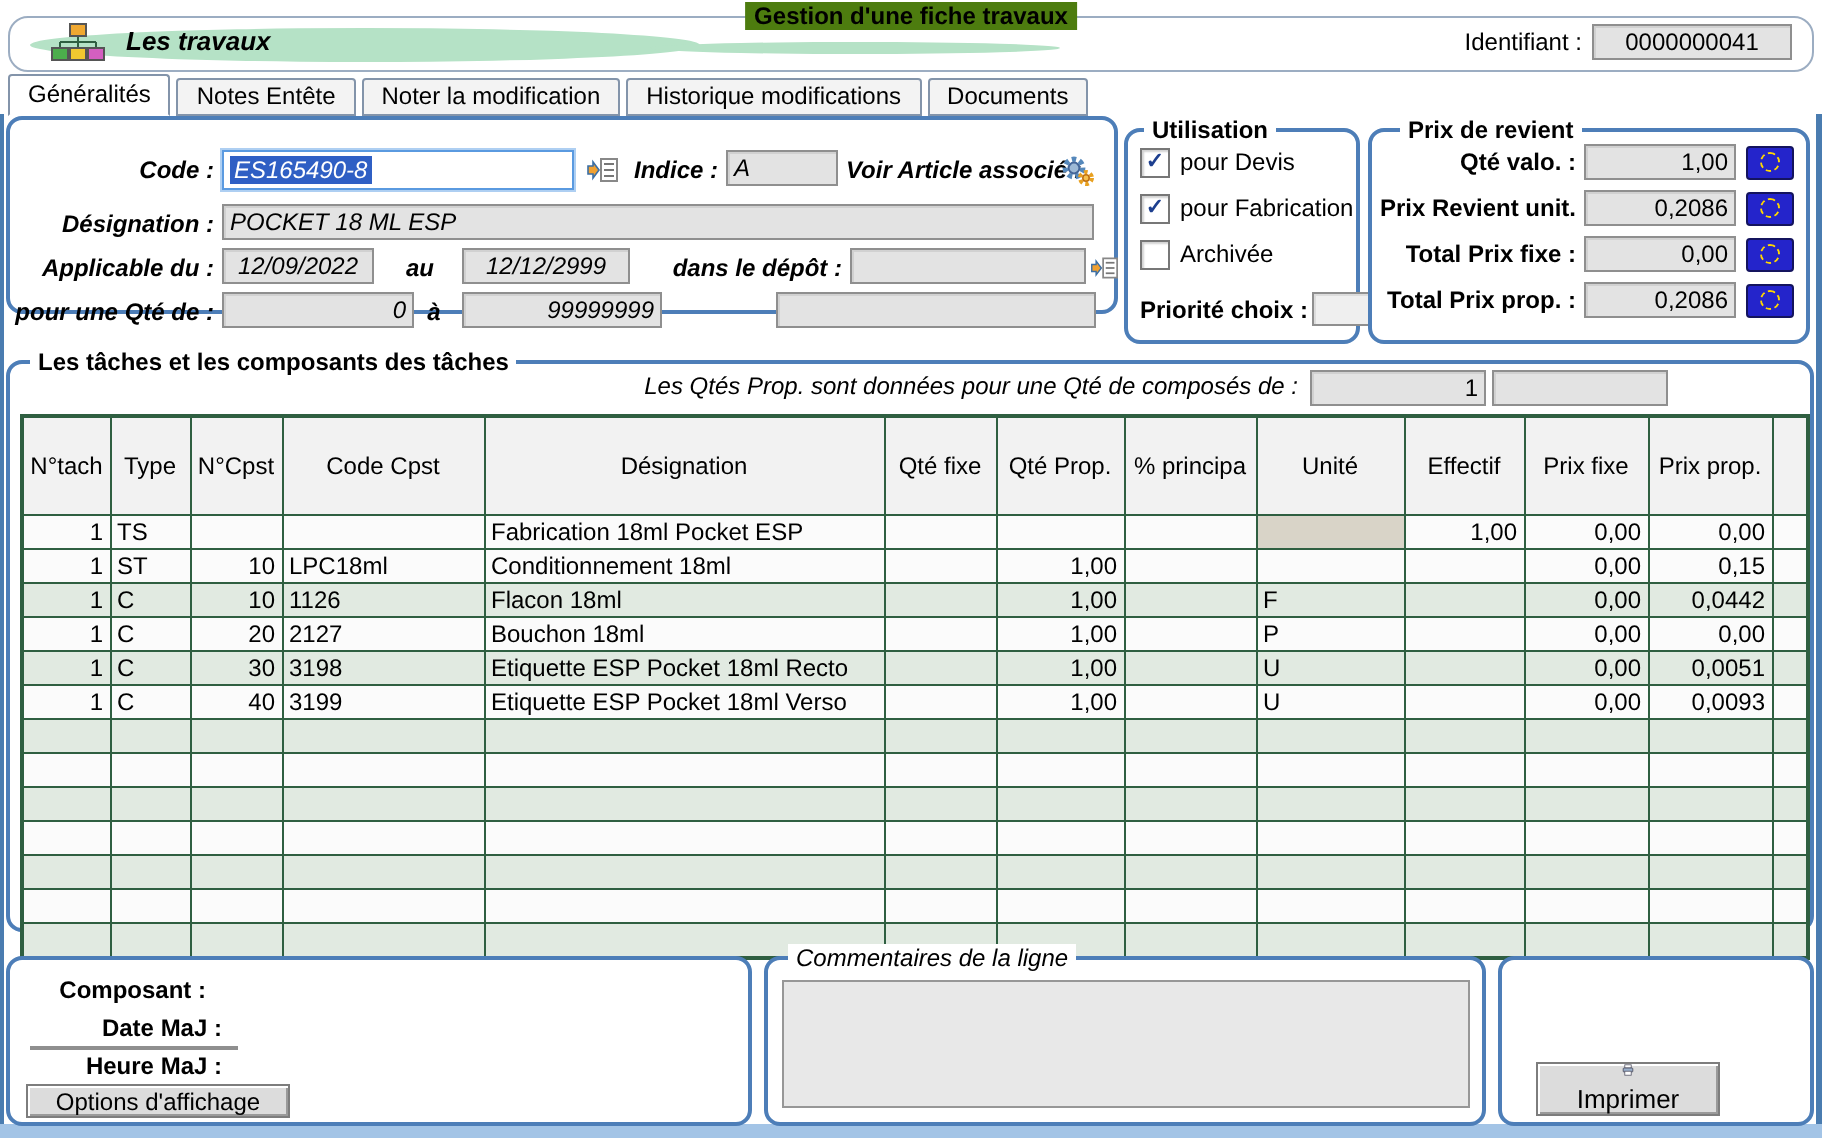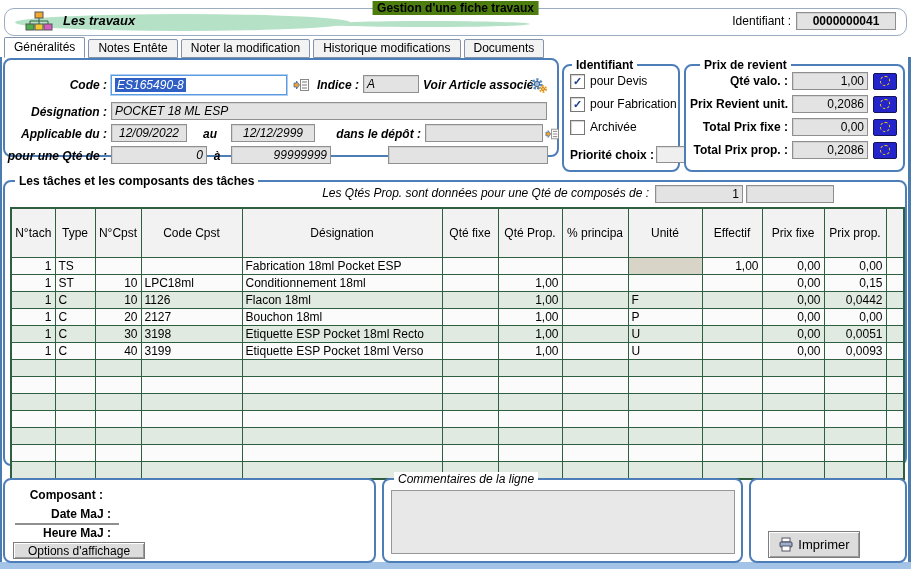--- a/index.html
+++ b/index.html
@@ -141,21 +141,21 @@
       <line x1="14" y1="10" x2="14" y2="13" stroke="#2f5f41" stroke-width="1"></line>
       <line x1="23" y1="10" x2="23" y2="13" stroke="#2f5f41" stroke-width="1"></line>
       <rect x="10" y="1" width="8" height="6" fill="#f0a830" stroke="#555"></rect>
       <rect x="1" y="13" width="8" height="6" fill="#4cae4c" stroke="#555"></rect>
       <rect x="10" y="13" width="8" height="6" fill="#f0c830" stroke="#555"></rect>
       <rect x="19" y="13" width="8" height="6" fill="#d45fc0" stroke="#555"></rect>
     </svg>
     <div class="logo-text">Les travaux</div>
     <div class="ident-wrap">
       <span>Identifiant :</span>
-      <span class="field ctr" style="width:100px;font-weight:bold;">0000000041</span>
+      <span class="field ctr" style="width:100px;">0000000041</span>
     </div>
   </div>
 
   <div class="abs tab-bar">
       <div class="tab active">Généralités</div>
       <div class="tab">Notes Entête</div>
       <div class="tab">Noter la modification</div>
       <div class="tab">Historique modifications</div>
       <div class="tab">Documents</div>
     </div>
@@ -211,21 +211,21 @@
     <div class="frow" style="left:0; top:86px; width:552px;">
       <span class="lblbox" style="left:2px; width:100px;">pour une Qté de :</span>
       <span class="abs field num" style="left:106px; width:96px;">0</span>
       <span class="lblbox" style="left:204px; width:16px; text-align:center;">à</span>
       <span class="abs field num" style="left:226px; width:100px;">99999999</span>
       <span class="abs field" style="left:383px; width:160px;"></span>
     </div>
   </div>
 
   <div class="abs panel util-panel">
-    <span class="legend" style="left:8px;">Identifiant</span>
+    <span class="legend" style="left:8px;">Utilisation</span>
     <div style="margin-top:4px;">
         <div class="cb-row">
           <span class="cb">✓</span>
           <span>pour Devis</span>
         </div>
         <div class="cb-row">
           <span class="cb">✓</span>
           <span>pour Fabrication</span>
         </div>
         <div class="cb-row">
@@ -540,21 +540,21 @@
     </div>
     <div class="abs btn" style="left:8px; top:62px; width:132px; height:17px; font-size:12px;">Options d'affichage</div>
   </div>
 
   <div class="abs panel foot-mid">
     <span class="legend italic" style="left:10px;">Commentaires de la ligne</span>
     <div class="comments-area"></div>
   </div>
 
   <div class="abs panel foot-right">
-    <div class="abs btn" style="left:17px; top:51px; width:92px; height:27px; font-size:13px;">
+    <div class="abs btn" style="left:17px; top:51px; width:92px; height:27px; font-size:13px;flex-direction:column;">
       <svg class="icon" width="16" height="15" viewBox="0 0 16 15">
         <rect x="4" y="1" width="8" height="4" fill="#fff" stroke="#556"></rect>
         <rect x="2" y="5" width="12" height="5" rx="1" fill="#9ab0cc" stroke="#445"></rect>
         <rect x="4" y="9" width="8" height="5" fill="#fff" stroke="#556"></rect>
       </svg>
       <span>Imprimer</span>
     </div>
   </div>
 
 </div>

